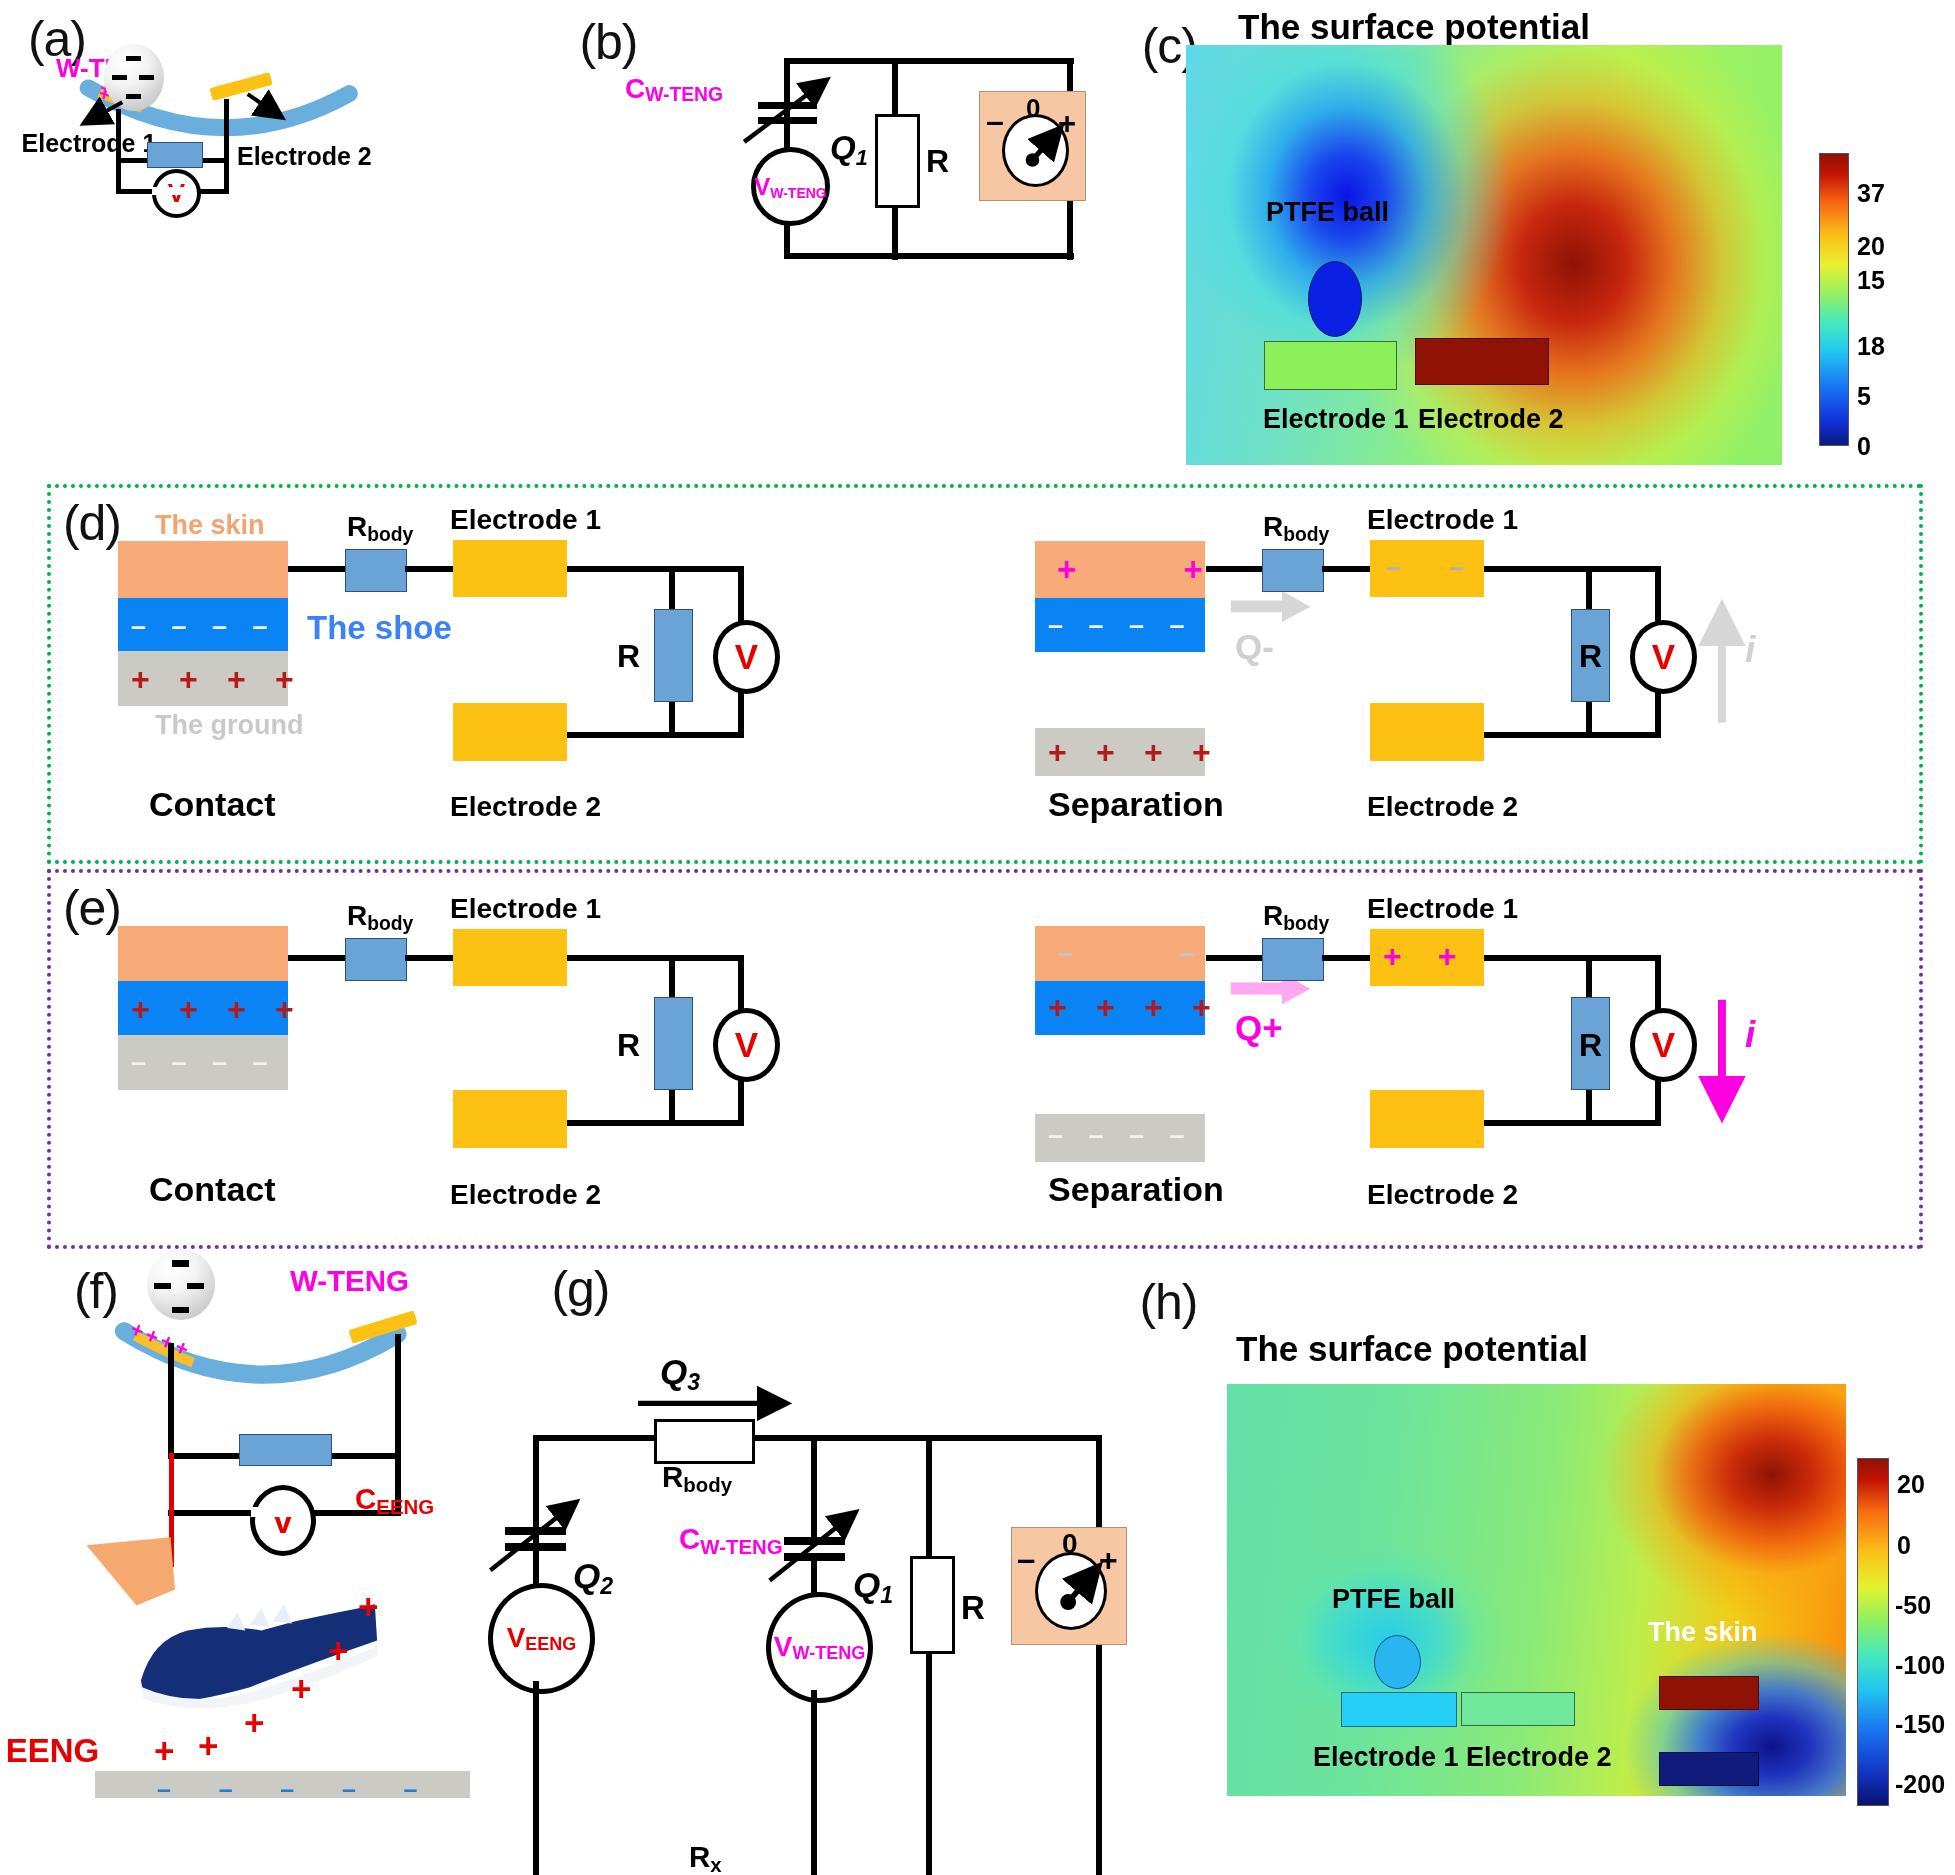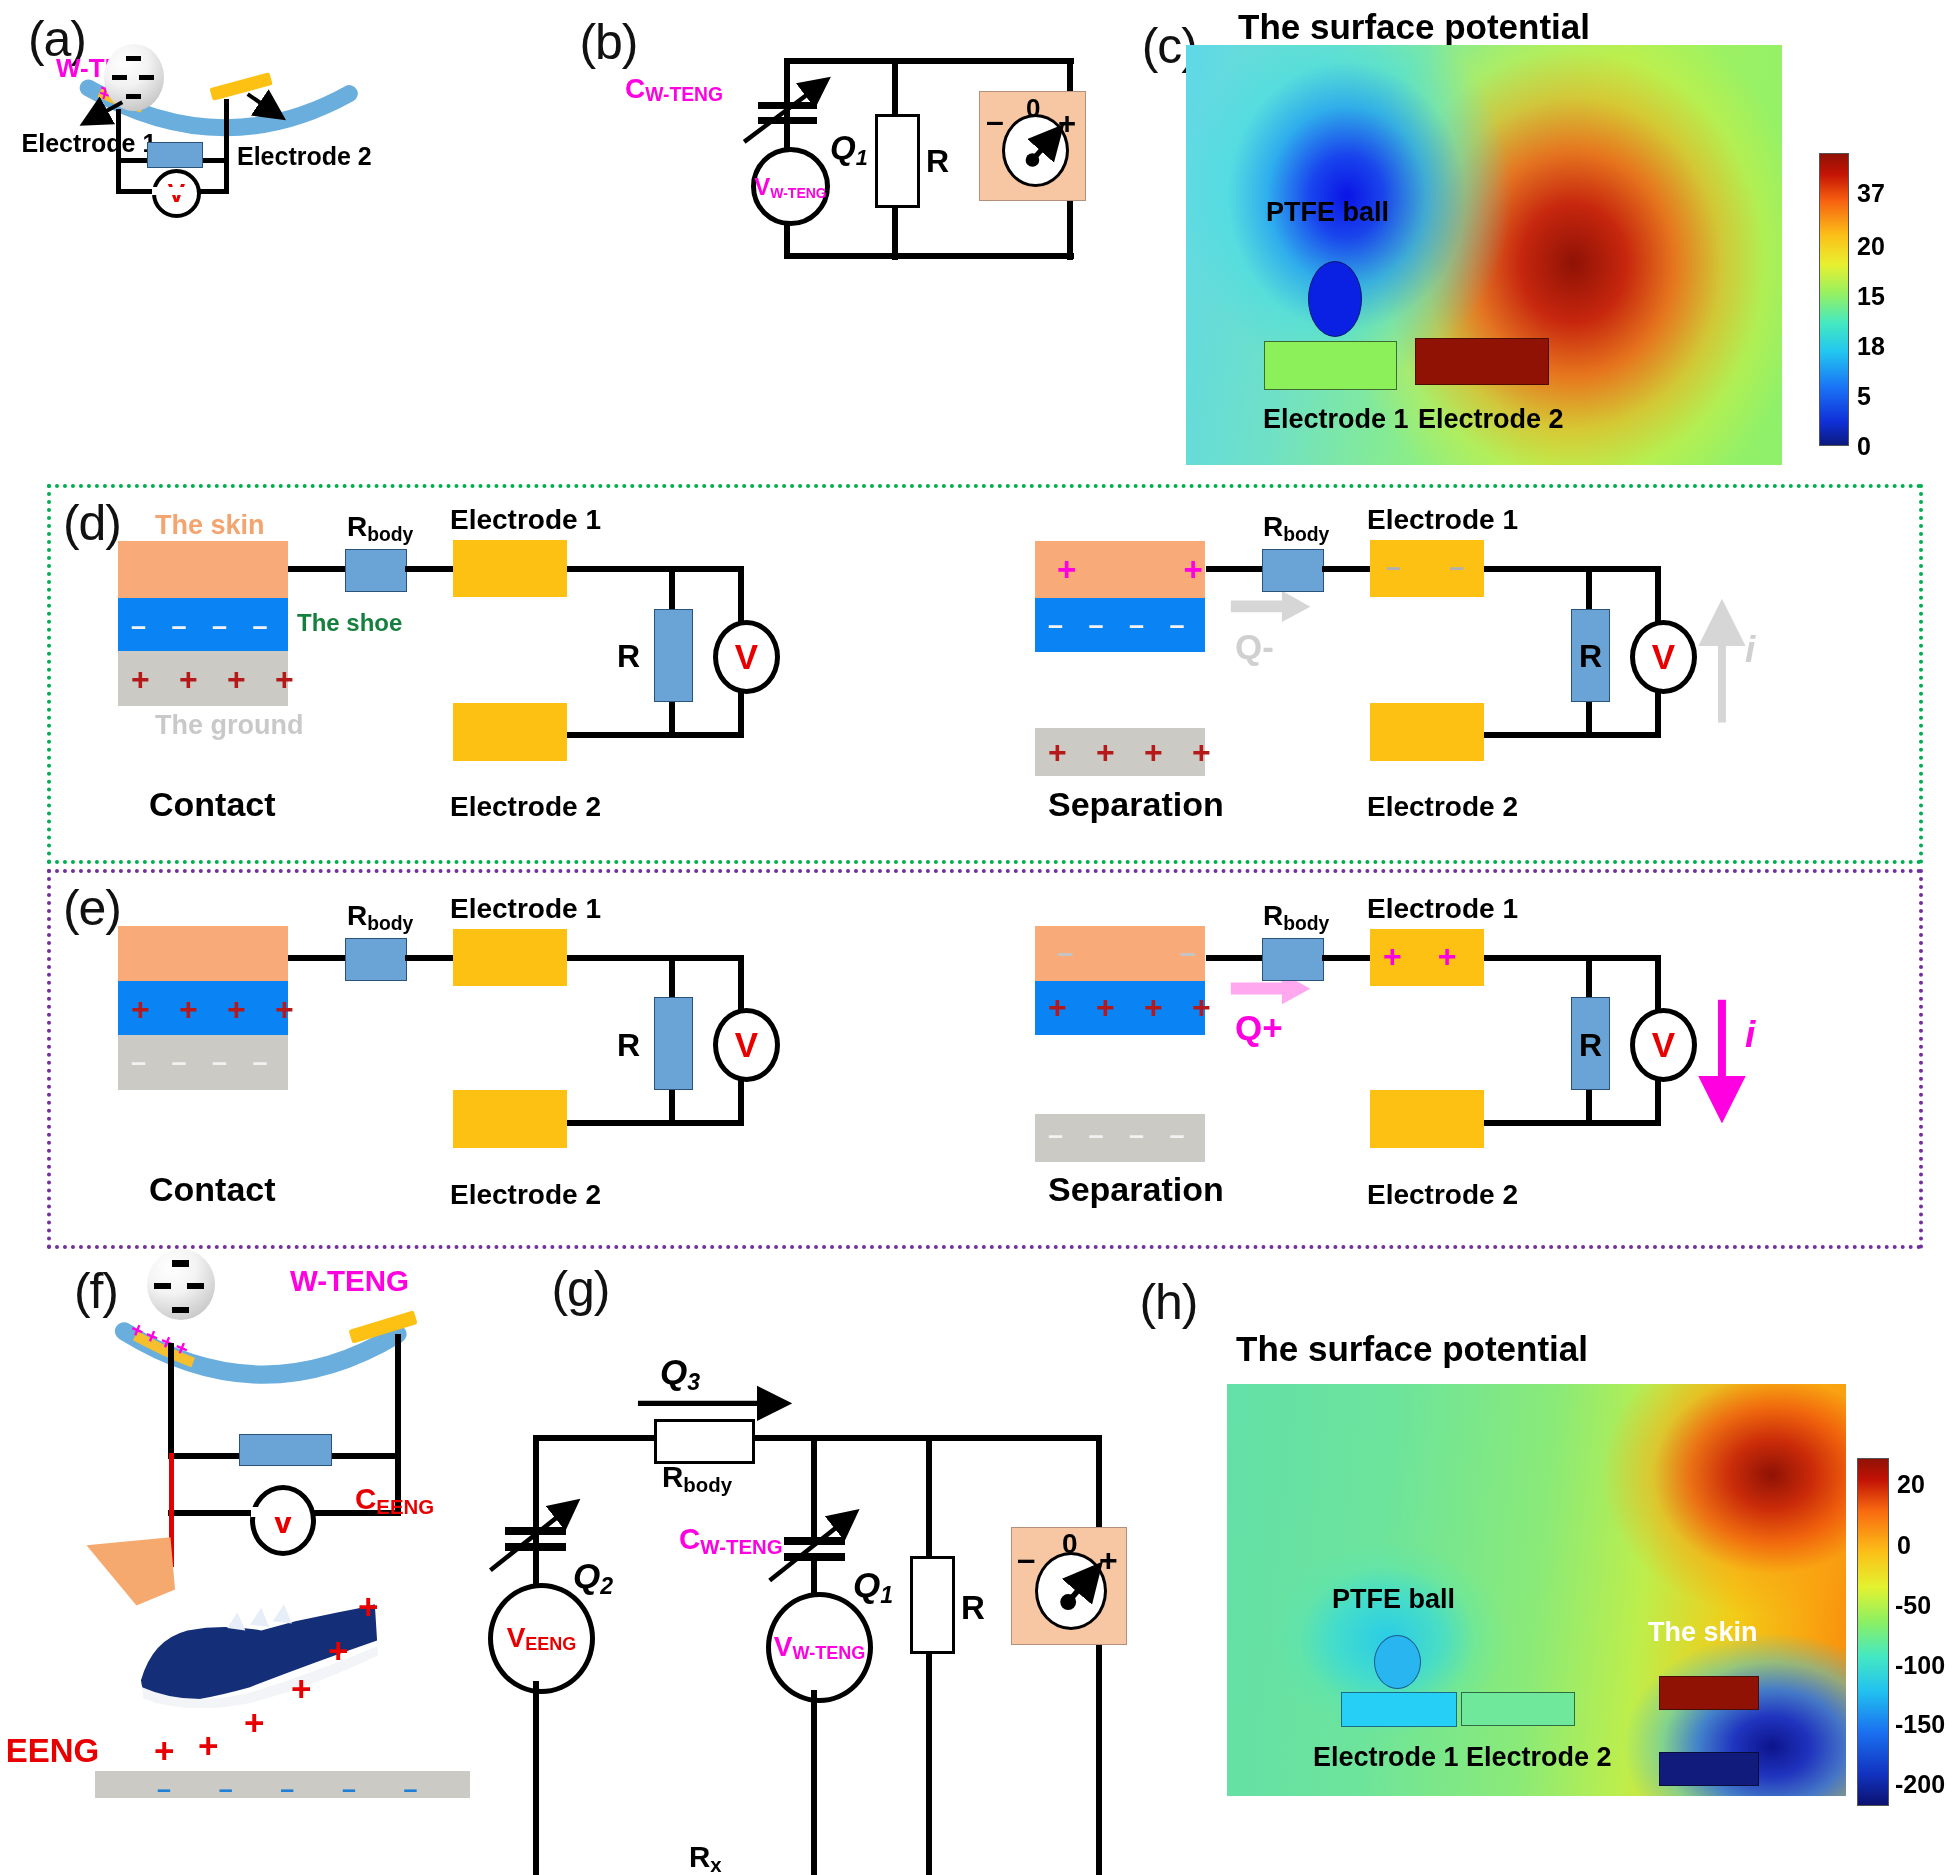--- a/index.html
+++ b/index.html
@@ -156,35 +156,35 @@
     <div class="abs" style="left:78px;top:296px;width:131px;height:47px;background:#8cf05a;border:1.7px solid #3f6b2f;"></div>
     <div class="abs" style="left:229px;top:293px;width:132px;height:45px;background:#8f1205;border:1.7px solid #4a0d06;"></div>
     <div class="abs lbl" style="left:77px;top:359px;font-size:27px;">Electrode 1</div>
     <div class="abs lbl" style="left:232px;top:359px;font-size:27px;">Electrode 2</div>
   </div>
 
   <div class="cbar" style="left:683px;top:153px;width:28px;height:291px;
               background:linear-gradient(to top,#0b1a7e 0%,#1030d8 8%,#1a74f5 20%,#22c6f0 32%,#45e9c0 42%,#95f062 52%,#e8f030 62%,#fbc018 72%,#f76010 84%,#c41405 93%,#8f1205 100%);"></div>
   <div class="abs cbtick" style="left:721px;top:179px;">37</div>
   <div class="abs cbtick" style="left:721px;top:232px;">20</div>
-  <div class="abs cbtick" style="left:721px;top:282px;text-align:right;">15</div>
+  <div class="abs cbtick" style="left:721px;top:266px;text-align:right;">15</div>
   <div class="abs cbtick" style="left:721px;top:332px;">18</div>
   <div class="abs cbtick" style="left:721px;top:382px;">5</div>
   <div class="abs cbtick" style="left:721px;top:432px;">0</div>
 </div>
 
 <div class="dashedbox" style="left:47px;top:484px;width:1868px;height:372px;border-width:4px;border-color:#00b050;"></div>
 <div class="abs" style="left:47px;top:484px;width:1868px;height:372px;">
   <div class="abs panel-letter" style="left:16px;top:10.2px;">(d)</div>
 
   <div class="skin" style="left:71px;top:57px;width:170px;height:57px;"></div>
   <div class="shoe" style="left:71px;top:114px;width:170px;height:53px;"></div>
   <div class="ground" style="left:71px;top:167px;width:170px;height:55px;"></div>
   <div class="abs lbl" style="left:108px;top:26px;color:#f4a46e;font-size:27px;">The skin</div>
-  <div class="abs lbl" style="left:250px;top:125px;color:#15803d;font-size:24px;">The shoe</div>
+  <div class="abs lbl" style="left:260px;top:125px;color:#3b82f6;font-size:33px;">The shoe</div>
   <div class="abs lbl" style="left:108px;top:226px;color:#c9c9c9;font-size:27px;">The ground</div>
   <div class="abs" style="left:84px;top:127px;color:#f2f2f2;font-size:27px;font-weight:bold;letter-spacing:9px;">– – – –</div>
   <div class="abs" style="left:84px;top:177px;color:#b51919;font-size:32px;font-weight:bold;letter-spacing:10.2px;">+ + + +</div>
   <div class="abs lbl" style="left:102px;top:301px;font-size:34px;">Contact</div>
 
   <div class="wire wireh" style="left:241px;top:82px;width:57px;height:6.2px;"></div>
   <div class="resblue" style="left:298px;top:65px;width:60px;height:41px;"></div>
   <div class="abs" style="left:300px;top:27px;"><span class="bold" style="font-size:28px;">R</span><span class="bold" style="font-size:19.3px;vertical-align:-4.5px;">body</span></div>
   <div class="wire wireh" style="left:358px;top:82px;width:48px;height:6.2px;"></div>
   <div class="gold" style="left:406px;top:56px;width:114px;height:57px;"></div>

